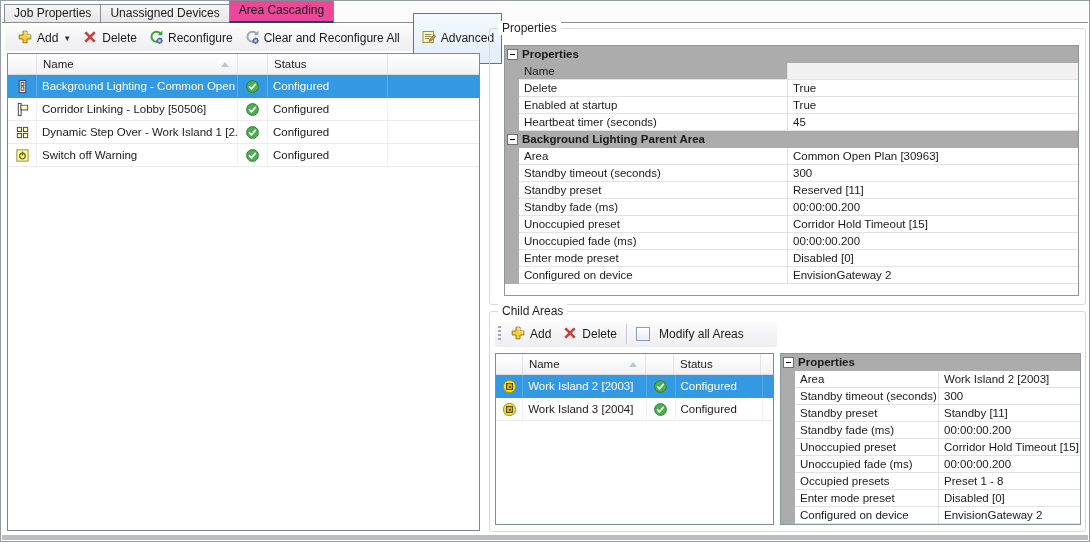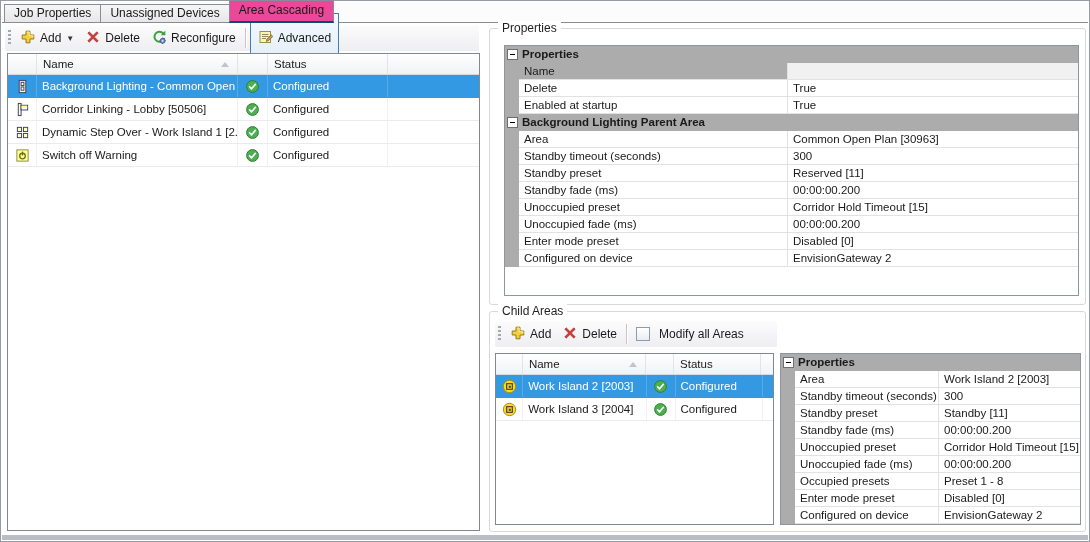--- a/index.html
+++ b/index.html
@@ -115,20 +115,30 @@
     <button class="tb-btn">
       <span><svg width="16" height="16" viewBox="0 0 16 16">
             <path d="M12.6 4.9A5 5 0 1 0 13.3 9" fill="none" stroke="#3aa23a" stroke-width="2"></path>
             <path d="M14.4 1.6v4.6H9.8Z" fill="#3aa23a"></path>
             <circle cx="11.6" cy="11.8" r="2.5" fill="#7d90cf" stroke="#3f5596" stroke-width="0.8"></circle>
             <circle cx="11.6" cy="11.8" r="0.9" fill="#e8ecf8"></circle>
             <path d="M11.6 8.7v1M11.6 13.9v1M8.5 11.8h1M13.7 11.8h1" stroke="#3f5596"></path>
           </svg></span>
       <span>Reconfigure</span>
     </button>
+    <button class="tb-btn">
+      <span><svg width="16" height="16" viewBox="0 0 16 16">
+            <path d="M12.6 4.9A5 5 0 1 0 13.3 9" fill="none" stroke="#a2a7ad" stroke-width="2"></path>
+            <path d="M14.4 1.6v4.6H9.8Z" fill="#a2a7ad"></path>
+            <circle cx="11.6" cy="11.8" r="2.5" fill="#7d90cf" stroke="#3f5596" stroke-width="0.8"></circle>
+            <circle cx="11.6" cy="11.8" r="0.9" fill="#e8ecf8"></circle>
+            <path d="M11.6 8.7v1M11.6 13.9v1M8.5 11.8h1M13.7 11.8h1" stroke="#3f5596"></path>
+          </svg></span>
+      <span>Clear and Reconfigure All</span>
+    </button>
     <span class="tb-sep"></span>
     <button class="tb-btn advanced">
       <span><svg width="16" height="16" viewBox="0 0 16 16">
             <rect x="2" y="2.5" width="10.5" height="11" fill="#fcf6a9" stroke="#97914f"></rect>
             <path d="M4 5.5h6.5M4 7.5h6.5M4 9.5h4" stroke="#8c8c66"></path>
             <path d="M8.8 10.2 13.2 5.8 14.8 7.4 10.4 11.8 8.4 12.4Z" fill="#cf9455" stroke="#7c5a33" stroke-width="0.7"></path>
           </svg></span>
       <span>Advanced</span>
     </button>
   </div>
@@ -243,20 +253,25 @@
       <div class="pg-item">
         <span class="pg-gutter"></span>
         <span class="pg-label">Delete</span>
         <span class="pg-value">True</span>
       </div>
       <div class="pg-item">
         <span class="pg-gutter"></span>
         <span class="pg-label">Enabled at startup</span>
         <span class="pg-value">True</span>
       </div>
+      <div class="pg-item">
+        <span class="pg-gutter"></span>
+        <span class="pg-label">Heartbeat timer (seconds)</span>
+        <span class="pg-value">45</span>
+      </div>
       <div class="pg-cat">
         <span class="pg-gutter">
           <span class="cbox"></span>
         </span>
         <span class="pg-cat-label">Background Lighting Parent Area</span>
       </div>
       <div class="pg-item">
         <span class="pg-gutter"></span>
         <span class="pg-label">Area</span>
         <span class="pg-value">Common Open Plan [30963]</span>

